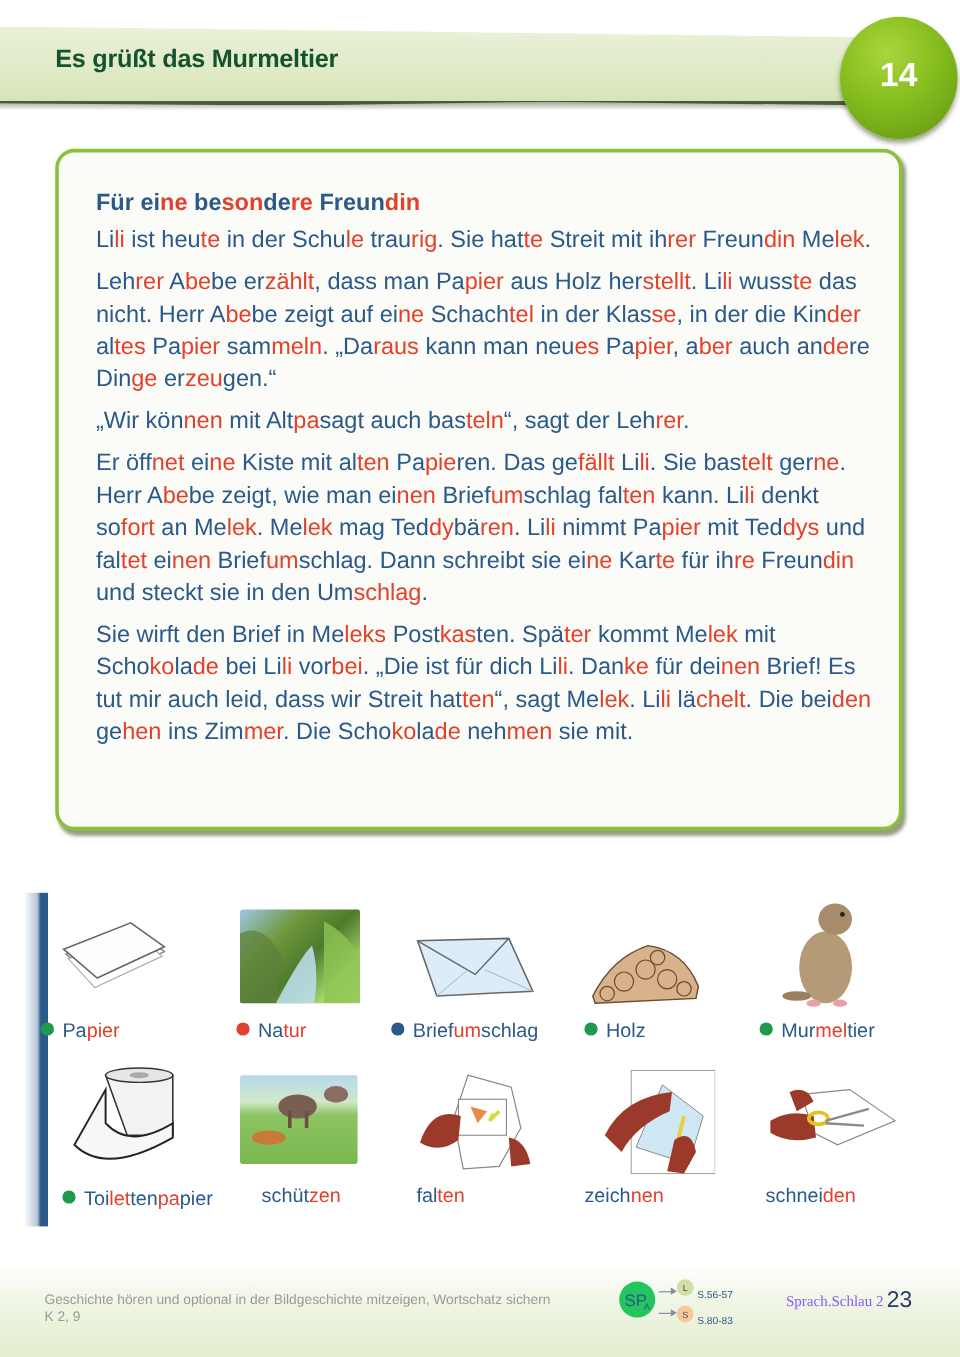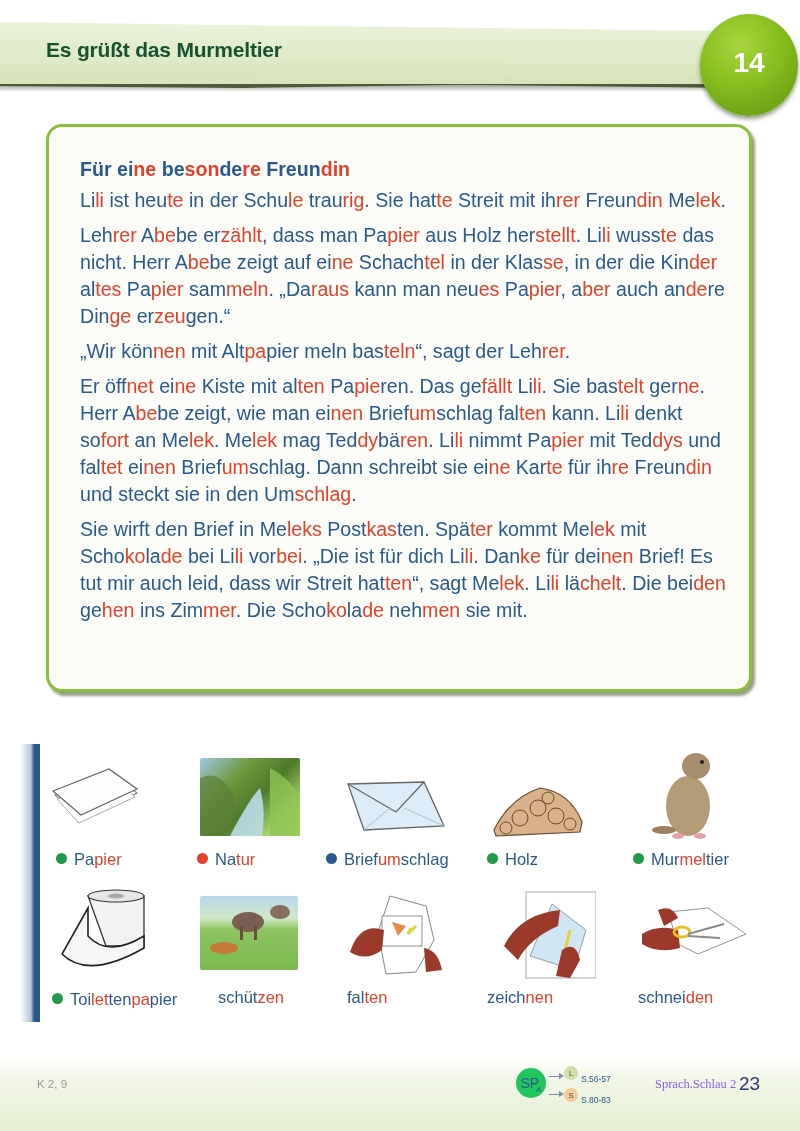--- a/index.html
+++ b/index.html
@@ -105,35 +105,35 @@
 <h1 class="page-title">Es grüßt das Murmeltier</h1>
 <div class="chapter-badge">
   <span class="chapter-number">14</span>
 </div>
 
 <div class="story-card"></div>
 <div class="story-content">
   <h2 class="story-heading"><span class="b">Für ei</span><span class="r">ne</span><span class="b"> be</span><span class="r">son</span><span class="b">de</span><span class="r">re</span><span class="b"> Freun</span><span class="r">din</span></h2>
   <p class="story-para"><span class="b">Li</span><span class="r">li</span><span class="b"> ist heu</span><span class="r">te</span><span class="b"> in der Schu</span><span class="r">le</span><span class="b"> trau</span><span class="r">rig</span><span class="b">. Sie hat</span><span class="r">te</span><span class="b"> Streit mit ih</span><span class="r">rer</span><span class="b"> Freun</span><span class="r">din</span><span class="b"> Me</span><span class="r">lek</span><span class="b">.</span></p>
   <p class="story-para"><span class="b">Leh</span><span class="r">rer</span><span class="b"> A</span><span class="r">be</span><span class="b">be er</span><span class="r">zählt</span><span class="b">, dass man Pa</span><span class="r">pier</span><span class="b"> aus Holz her</span><span class="r">stellt</span><span class="b">. Li</span><span class="r">li</span><span class="b"> wuss</span><span class="r">te</span><span class="b"> das nicht. Herr A</span><span class="r">be</span><span class="b">be zeigt auf ei</span><span class="r">ne</span><span class="b"> Schach</span><span class="r">tel</span><span class="b"> in der Klas</span><span class="r">se</span><span class="b">, in der die Kin</span><span class="r">der</span><span class="b"> al</span><span class="r">tes</span><span class="b"> Pa</span><span class="r">pier</span><span class="b"> sam</span><span class="r">meln</span><span class="b">. „Da</span><span class="r">raus</span><span class="b"> kann man neu</span><span class="r">es</span><span class="b"> Pa</span><span class="r">pier</span><span class="b">, a</span><span class="r">ber</span><span class="b"> auch an</span><span class="r">de</span><span class="b">re Din</span><span class="r">ge</span><span class="b"> er</span><span class="r">zeu</span><span class="b">gen.“</span></p>
-  <p class="story-para"><span class="b">„Wir kön</span><span class="r">nen</span><span class="b"> mit Alt</span><span class="r">pa</span><span class="b">pier meln bas</span><span class="r">teln</span><span class="b">“, sagt der Leh</span><span class="r">rer</span><span class="b">.</span></p>
+  <p class="story-para"><span class="b">„Wir kön</span><span class="r">nen</span><span class="b"> mit Alt</span><span class="r">pa</span><span class="b">sagt auch bas</span><span class="r">teln</span><span class="b">“, sagt der Leh</span><span class="r">rer</span><span class="b">.</span></p>
   <p class="story-para"><span class="b">Er öff</span><span class="r">net</span><span class="b"> ei</span><span class="r">ne</span><span class="b"> Kiste mit al</span><span class="r">ten</span><span class="b"> Pa</span><span class="r">pie</span><span class="b">ren. Das ge</span><span class="r">fällt</span><span class="b"> Li</span><span class="r">li</span><span class="b">. Sie bas</span><span class="r">telt</span><span class="b"> ger</span><span class="r">ne</span><span class="b">. Herr A</span><span class="r">be</span><span class="b">be zeigt, wie man ei</span><span class="r">nen</span><span class="b"> Brief</span><span class="r">um</span><span class="b">schlag fal</span><span class="r">ten</span><span class="b"> kann. Li</span><span class="r">li</span><span class="b"> denkt so</span><span class="r">fort</span><span class="b"> an Me</span><span class="r">lek</span><span class="b">. Me</span><span class="r">lek</span><span class="b"> mag Ted</span><span class="r">dy</span><span class="b">bä</span><span class="r">ren</span><span class="b">. Li</span><span class="r">li</span><span class="b"> nimmt Pa</span><span class="r">pier</span><span class="b"> mit Ted</span><span class="r">dys</span><span class="b"> und fal</span><span class="r">tet</span><span class="b"> ei</span><span class="r">nen</span><span class="b"> Brief</span><span class="r">um</span><span class="b">schlag. Dann schreibt sie ei</span><span class="r">ne</span><span class="b"> Kar</span><span class="r">te</span><span class="b"> für ih</span><span class="r">re</span><span class="b"> Freun</span><span class="r">din</span><span class="b"> und steckt sie in den Um</span><span class="r">schlag</span><span class="b">.</span></p>
   <p class="story-para"><span class="b">Sie wirft den Brief in Me</span><span class="r">leks</span><span class="b"> Post</span><span class="r">kas</span><span class="b">ten. Spä</span><span class="r">ter</span><span class="b"> kommt Me</span><span class="r">lek</span><span class="b"> mit Scho</span><span class="r">ko</span><span class="b">la</span><span class="r">de</span><span class="b"> bei Li</span><span class="r">li</span><span class="b"> vor</span><span class="r">bei</span><span class="b">. „Die ist für dich Li</span><span class="r">li</span><span class="b">. Dan</span><span class="r">ke</span><span class="b"> für dei</span><span class="r">nen</span><span class="b"> Brief! Es tut mir auch leid, dass wir Streit hat</span><span class="r">ten</span><span class="b">“, sagt Me</span><span class="r">lek</span><span class="b">. Li</span><span class="r">li</span><span class="b"> lä</span><span class="r">chelt</span><span class="b">. Die bei</span><span class="r">den</span><span class="b"> ge</span><span class="r">hen</span><span class="b"> ins Zim</span><span class="r">mer</span><span class="b">. Die Scho</span><span class="r">ko</span><span class="b">la</span><span class="r">de</span><span class="b"> neh</span><span class="r">men</span><span class="b"> sie mit.</span></p>
 </div>
 
 <div class="vocab-bar"></div>
 
 <div class="vocab-img" style="left:48px;top:760px;width:96px;height:70px;">
   <svg width="90" height="64" viewBox="0 0 90 64">
       <polygon points="4,32 60,10 86,30 30,56" fill="#fff" stroke="#888" stroke-width="1.2"></polygon>
       <polygon points="6,36 62,14 84,34 28,60" fill="#fff" stroke="#aaa" stroke-width="1"></polygon>
       <polygon points="2,28 58,6 86,26 30,52" fill="#fdfdfd" stroke="#666" stroke-width="1.3"></polygon>
     </svg>
 </div>
-<div class="vocab-label" style="left:56px;top:850px;"><span class="dot" style="background:#1e9a4a"></span><span><span class="b">Pa</span><span class="r">pier</span></span></div>
+<div class="vocab-label" style="left:34px;top:850px;"><span class="dot" style="background:#1e9a4a"></span><span><span class="b">Pa</span><span class="r">pier</span></span></div>
 
 <div class="vocab-img" style="left:200px;top:758px;width:100px;height:78px;background:linear-gradient(135deg,#9fc7e8 0%,#6f9a3e 30%,#4e7a2c 55%,#a6d36a 80%,#c9e88a 100%);border-radius:2px;">
   <svg width="100" height="78" viewBox="0 0 100 78">
       <path d="M30,78 Q50,40 60,30 Q66,50 62,78 Z" fill="#b9dce8" opacity="0.9"></path>
       <path d="M0,20 Q20,10 35,40 L30,78 L0,78 Z" fill="#5b7f3b" opacity="0.7"></path>
       <path d="M70,10 Q90,20 100,40 L100,78 L70,78 Z" fill="#8cc452" opacity="0.8"></path>
     </svg>
 </div>
 <div class="vocab-label" style="left:197px;top:850px;"><span class="dot" style="background:#e2412b"></span><span><span class="b">Na</span><span class="r">tur</span></span></div>
 
@@ -225,20 +225,21 @@
       <path d="M4,30 Q20,20 40,26 L42,44 Q20,50 4,40 Z" fill="#9b3a2a"></path>
       <ellipse cx="44" cy="28" rx="8" ry="5" fill="none" stroke="#e8c020" stroke-width="3"></ellipse>
       <line x1="50" y1="30" x2="86" y2="20" stroke="#8a8a8a" stroke-width="2"></line>
       <line x1="50" y1="32" x2="82" y2="34" stroke="#8a8a8a" stroke-width="2"></line>
     </svg>
 </div>
 <div class="vocab-label" style="left:638px;top:988px;"><span><span class="b">schnei</span><span class="r">den</span></span></div>
 
 <div class="footer"></div>
 <div class="footer-note">
+  <div>Geschichte hören und optional in der Bildgeschichte mitzeigen, Wortschatz sichern</div>
   <div>K 2, 9</div>
 </div>
 <div class="sp-badge">
     <span>SP</span>
     <sub>A</sub>
   </div>
 <div class="ref-arrow" style="left:549px;top:1076px;"></div>
 <div class="ref-arrow" style="left:549px;top:1094px;"></div>
 <div class="ref-circle" style="left:564px;top:1066px;background:#cfe0a6;">
     <span>L</span>

